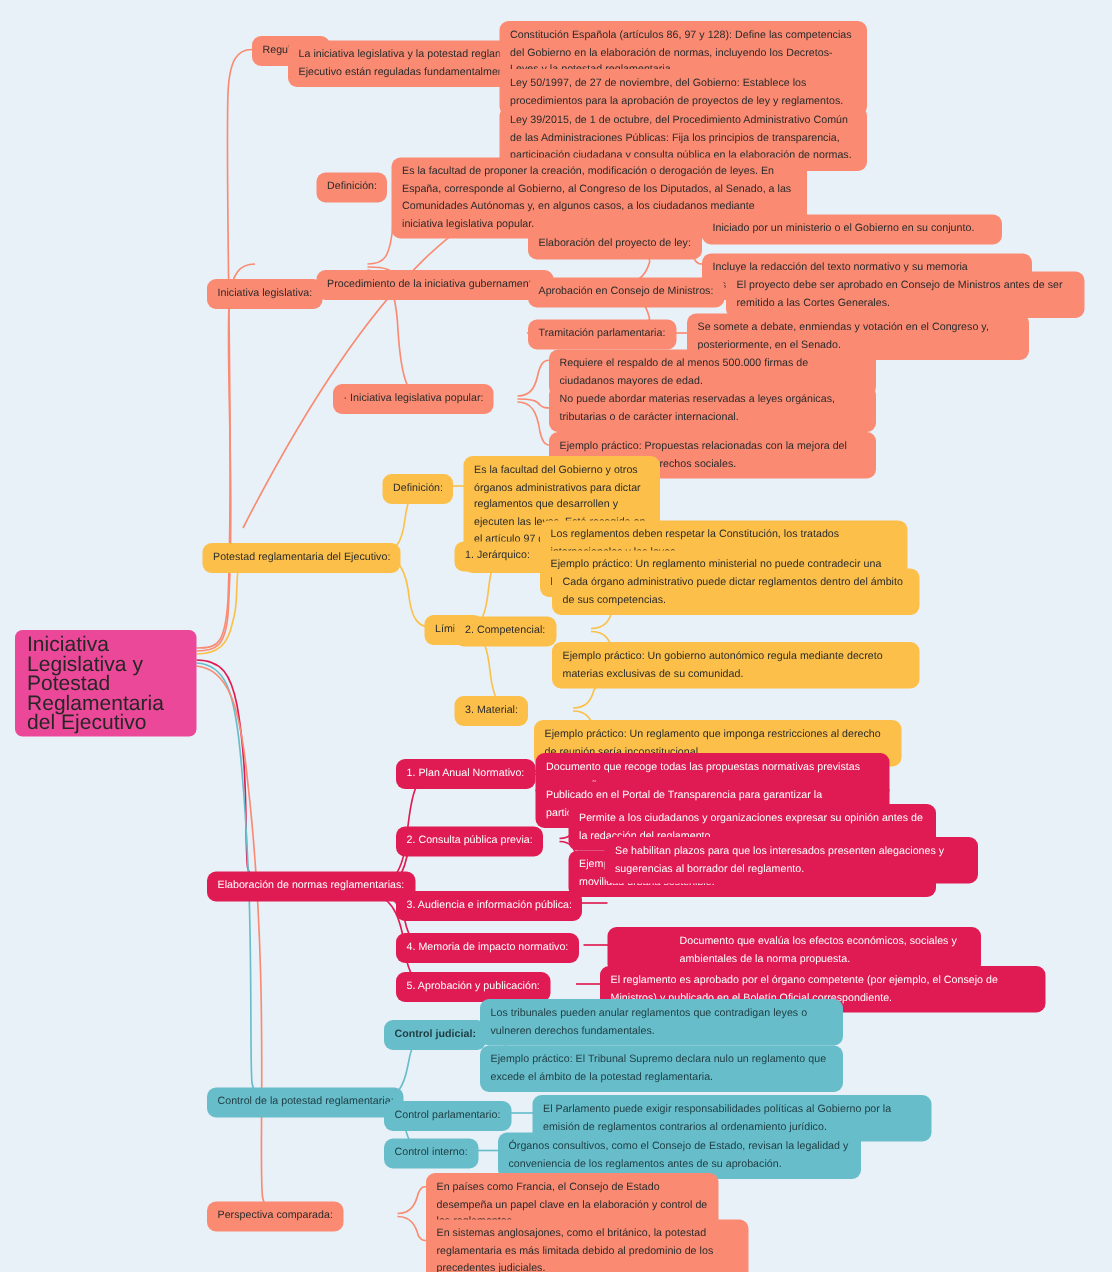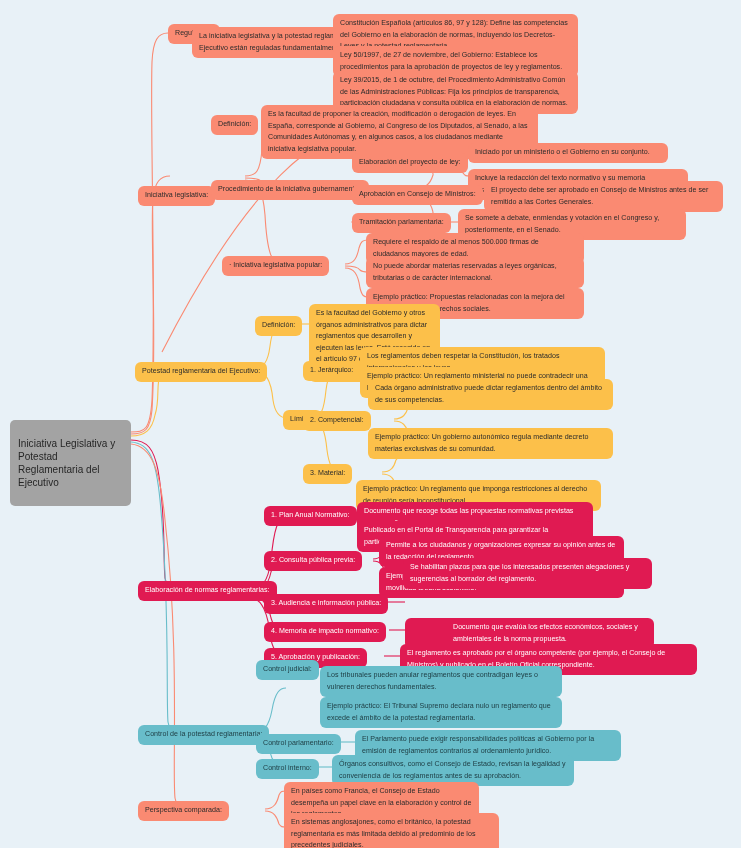--- a/index.html
+++ b/index.html
@@ -17,26 +17,26 @@
     box-sizing:border-box;
     border-radius:6px;
     padding:4px 7px;
     font-size:7.1px;
     line-height:11.6px;
     color:#2b2b2b;
     letter-spacing:.02px;
     z-index:2;
   }
   .root{
-    background:#a3a3a3;
+    background:#ec4899;
     color:#262626;
-    font-size:10px;
+    font-size:14px;
     line-height:13px;
     border-radius:5px;
-    padding:17px 8px;
+    padding:3px 8px;
   }
   .c-salmon{background:#fa8a72;}
   .c-amber{background:#fcc04a;}
   .c-crimson{background:#e01a52;color:#ffffff;}
   .c-teal{background:#68bdca;color:#1d3c42;}
   .lbl{white-space:nowrap;}
   .wrap{white-space:normal;}
 </style>
 </head>
 <body>
@@ -294,21 +294,21 @@
     <span>5.   Aprobación y publicación:</span>
   </div>
   <div class="node c-crimson wrap" style="left:400px;top:644px;width:297px;">
     <span>El reglamento es aprobado por el órgano competente (por ejemplo, el Consejo de Ministros) y publicado en el Boletín Oficial correspondiente.</span>
   </div>
 
   <div class="node c-teal lbl" style="left:138px;top:725px;">
     <span>Control de la potestad reglamentaria:</span>
   </div>
 
-  <div class="node c-teal lbl" style="left:256px;top:660px;">
+  <div class="node c-teal lbl" style="left:256px;top:680px;font-weight:bold;">
     <span>Control judicial:</span>
   </div>
   <div class="node c-teal wrap" style="left:320px;top:666px;width:242px;">
     <span>Los tribunales pueden anular reglamentos que contradigan leyes o vulneren derechos fundamentales.</span>
   </div>
   <div class="node c-teal wrap" style="left:320px;top:697px;width:242px;">
     <span>Ejemplo práctico: El Tribunal Supremo declara nulo un reglamento que excede el ámbito de la potestad reglamentaria.</span>
   </div>
 
   <div class="node c-teal lbl" style="left:256px;top:734px;">

